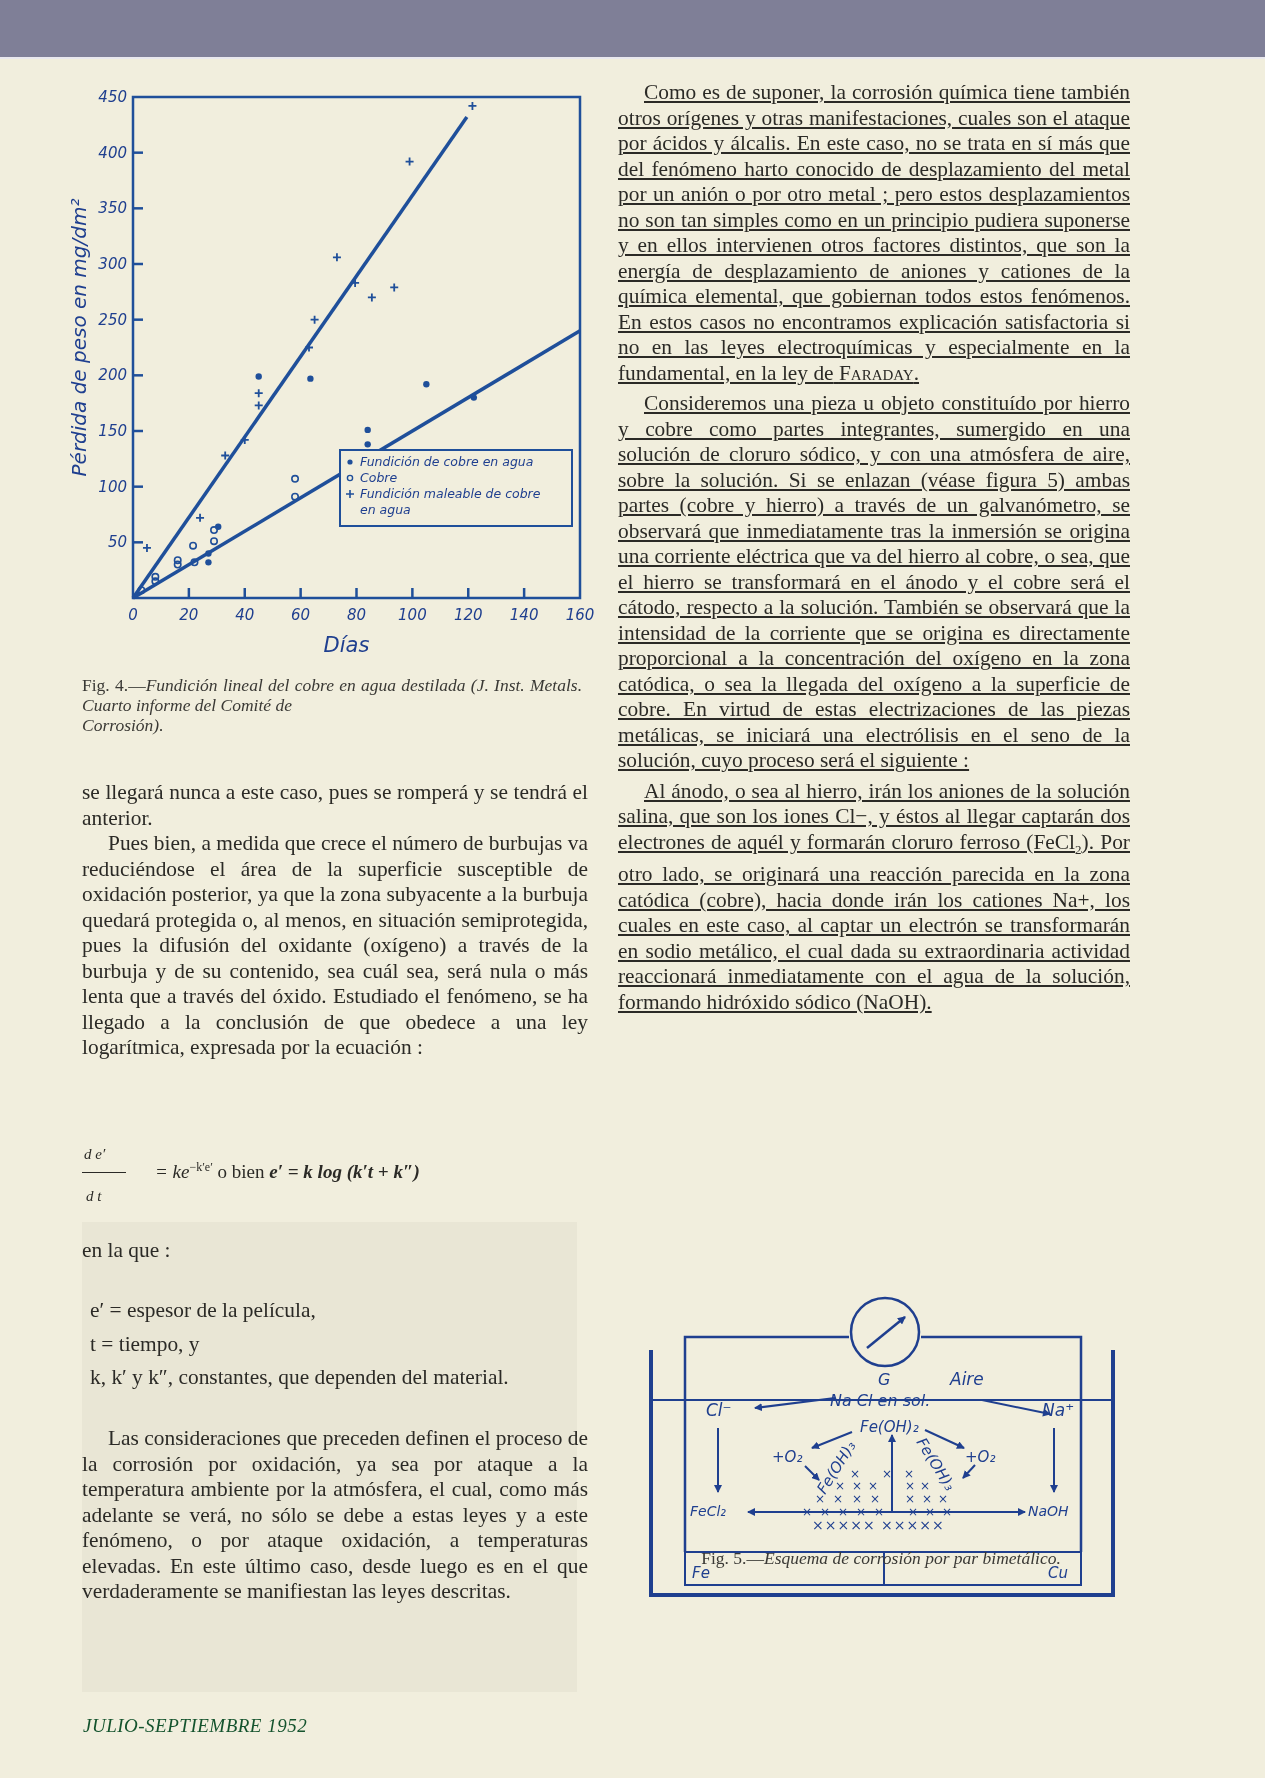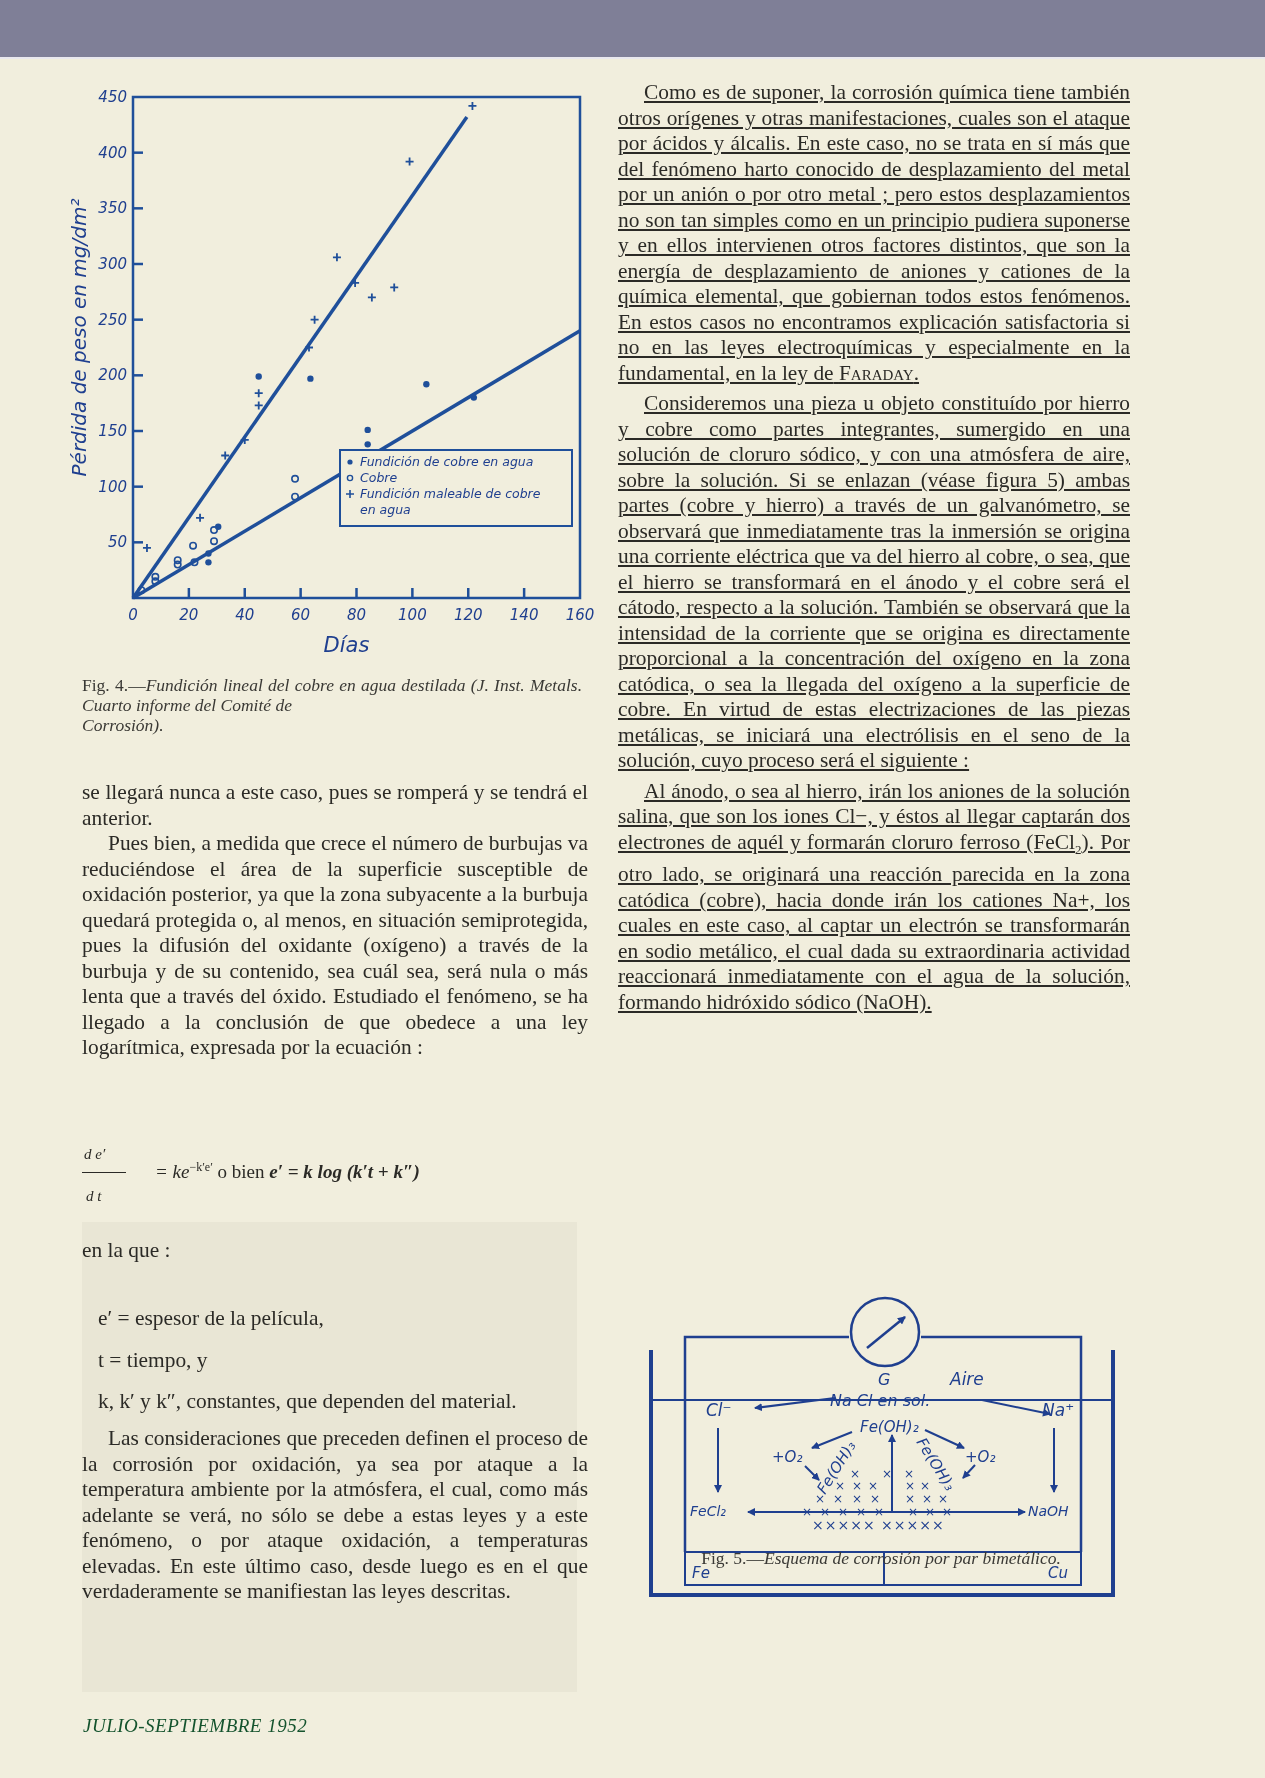--- a/index.html
+++ b/index.html
@@ -24,21 +24,21 @@
   .footer-left { position: absolute; left: 83px; top: 1715px; font-size: 19px; font-style: italic; color: #14532d; letter-spacing: 0.5px; }
   .footer-right { position: absolute; left: 1112px; top: 1812px; font-size: 19px; color: #4d7c0f; font-family: Liberation Mono, monospace; }
   .sc { font-variant: small-caps; }
   .eq { position: absolute; left: 82px; top: 1146px; width: 510px; height: 62px; font-size: 19px; }
   .eq .num { position: absolute; left: 2px; top: 0; font-style: italic; font-size: 15px; }
   .eq .den { position: absolute; left: 4px; top: 42px; font-style: italic; font-size: 15px; }
   .eq .bar { position: absolute; left: 0; top: 26px; width: 44px; border-top: 1.5px solid #2b2a26; }
   .eq .rhs { position: absolute; left: 50px; top: 14px; white-space: nowrap; margin-left: 23px; }
   .eq sup { font-size: 12px; }
   .defs { position: absolute; left: 82px; top: 1290px; width: 506px; font-size: 21.4px; line-height: 25.5px; }
-  .defs p { margin: 16px; }
+  .defs p { margin: 8px; }
   .shade { position: absolute; left: 82px; top: 1222px; width: 495px; height: 470px; background: rgba(180,176,160,0.12); }
   .diagram-wrap { position: absolute; left: 620px; top: 1290px; width: 520px; height: 340px; }
   svg text { font-family: "DejaVu Sans", sans-serif; font-style: italic; fill: #1f3f8f; }
 </style>
 </head>
 <body>
 
 <div class="banner"></div>
 
 <div class="chart-wrap">

